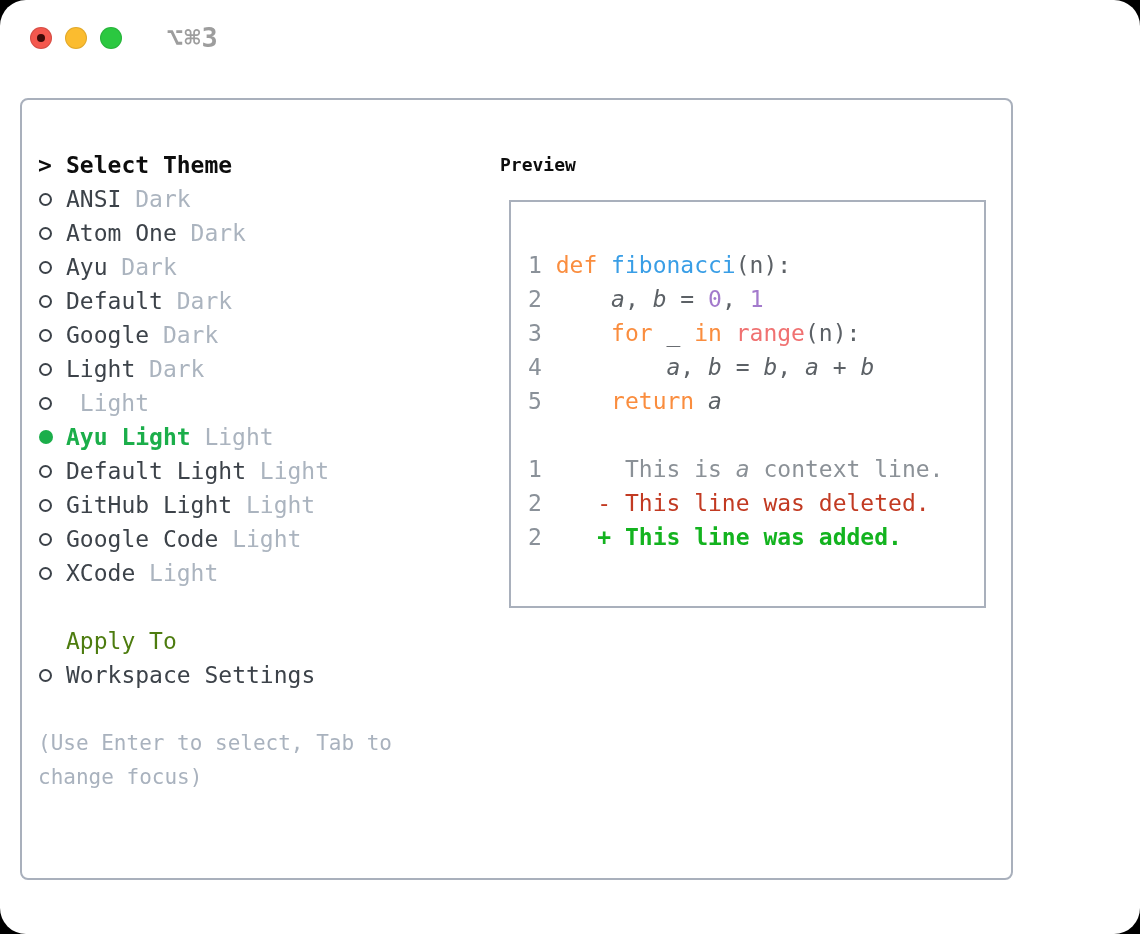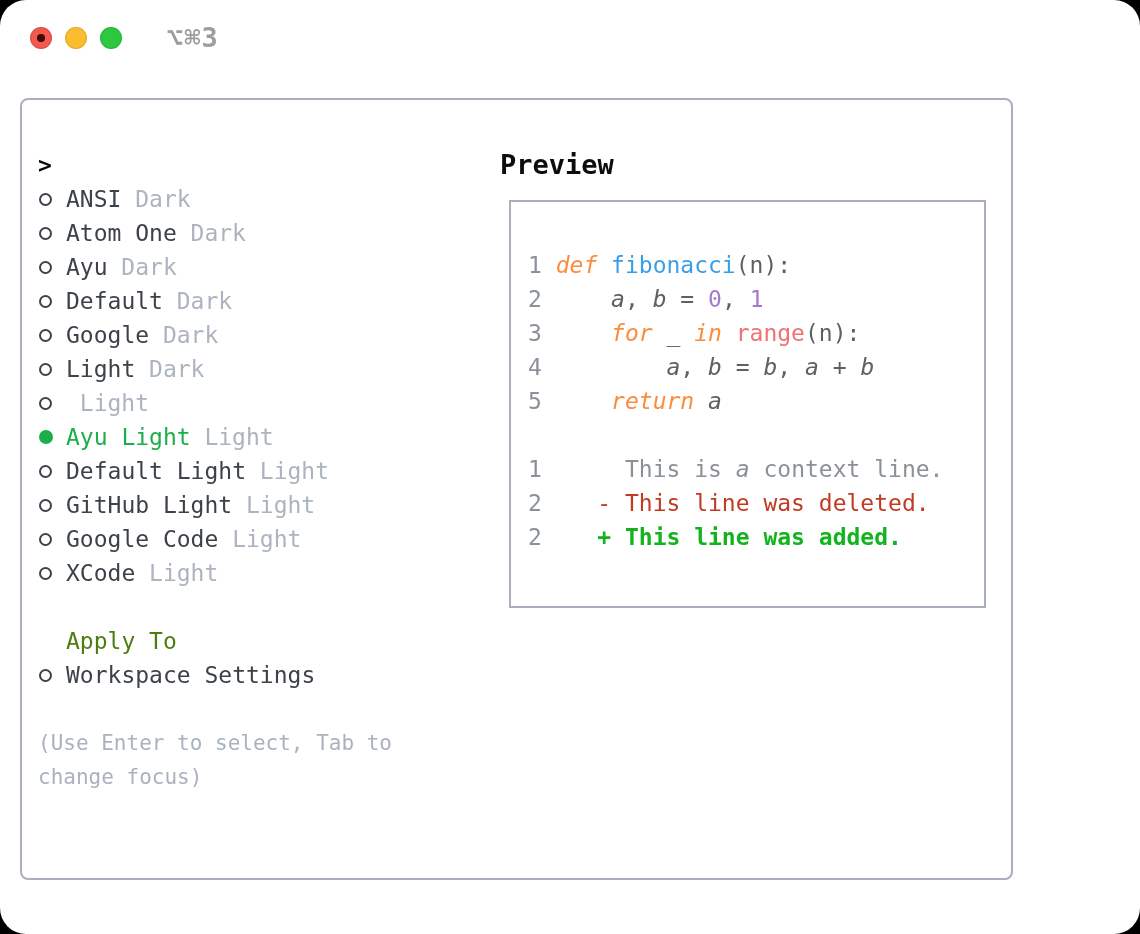--- a/index.html
+++ b/index.html
@@ -41,49 +41,49 @@
   .bullet-col { width: 28px; flex: 0 0 28px; display: flex; align-items: center; }
   .prompt-char { font-weight: bold; color: #0d0d0d; }
   .radio {
     width: 13px; height: 13px; border-radius: 50%;
     border: 2px solid #3c4249; box-sizing: border-box; margin-left: 1px;
   }
   .radio.on { border: none; background: #1bae4a; width: 14px; height: 14px; }
   .hdr { font-weight: bold; color: #0d0d0d; }
   .hdr2 { color: #4d7c0f; }
   .theme-name { color: #3c4249; }
-  .theme-name.sel { color: #1bae4a; }
+  .theme-name.sel { color: #1bae4a; font-weight: bold; }
   .theme-tag { color: #abb4bf; margin-left: 13.8px; }
   .opt-label { color: #3c4249; }
   .opt-label.sel { color: #1bae4a; }
   .spacer { height: 34px; }
   .help {
     margin-top: 0; width: 420px; white-space: normal;
     color: #a9b2be; font-size: 21px; line-height: 34px;
   }
   
   .preview-title {
     position: absolute; left: 478px; top: 48px;
-    font-size: 27px; line-height: 34px; font-weight: bold; color: #0d0d0d;
+    font-size: 18px; line-height: 34px; font-weight: bold; color: #0d0d0d;
   }
   .preview-box {
     position: absolute; left: 487px; top: 100px;
     width: 477px; height: 408px;
     border: 2px solid #a9b0bc;
     box-sizing: border-box; background: #fff;
     overflow: hidden;
   }
   .preview-box pre {
     margin: 0; padding: 46px 0 0 17px;
     font-family: "DejaVu Sans Mono", "Liberation Mono", monospace;
     font-size: 23px; line-height: 34px;
   }
   
   .num { color: #8a9199; }
-  .kw  { color: #fa8d3e; font-style: italic; }
+  .kw  { color: #fa8d3e; }
   .fn  { color: #399ee6; }
   .bi  { color: #f07171; }
   .ct  { color: #a37acc; }
   .tx  { color: #5c6166; }
   .vr  { color: #5c6166; font-style: italic; }
   .cx  { color: #8b9197; }
   .ci  { color: #8b9197; font-style: italic; }
   .de  { color: #c23a22; }
   .ad  { color: #13b31f; font-weight: bold; }
 </style>
@@ -99,20 +99,21 @@
     <div class="titlebar-title">⌥⌘3</div>
   </div>
 
   <div class="panel">
 
     <div class="left-col">
       <div class="row">
         <span class="bullet-col">
             <span class="prompt-char">&gt;</span>
           </span>
+        <span class="hdr">Select Theme</span>
       </div>
 
       <div id="theme-list">
           <div class="row">
             <span class="bullet-col">
               <span class="radio"></span>
             </span>
             <span class="theme-name">ANSI</span>
             <span class="theme-tag">Dark</span>
           </div>

